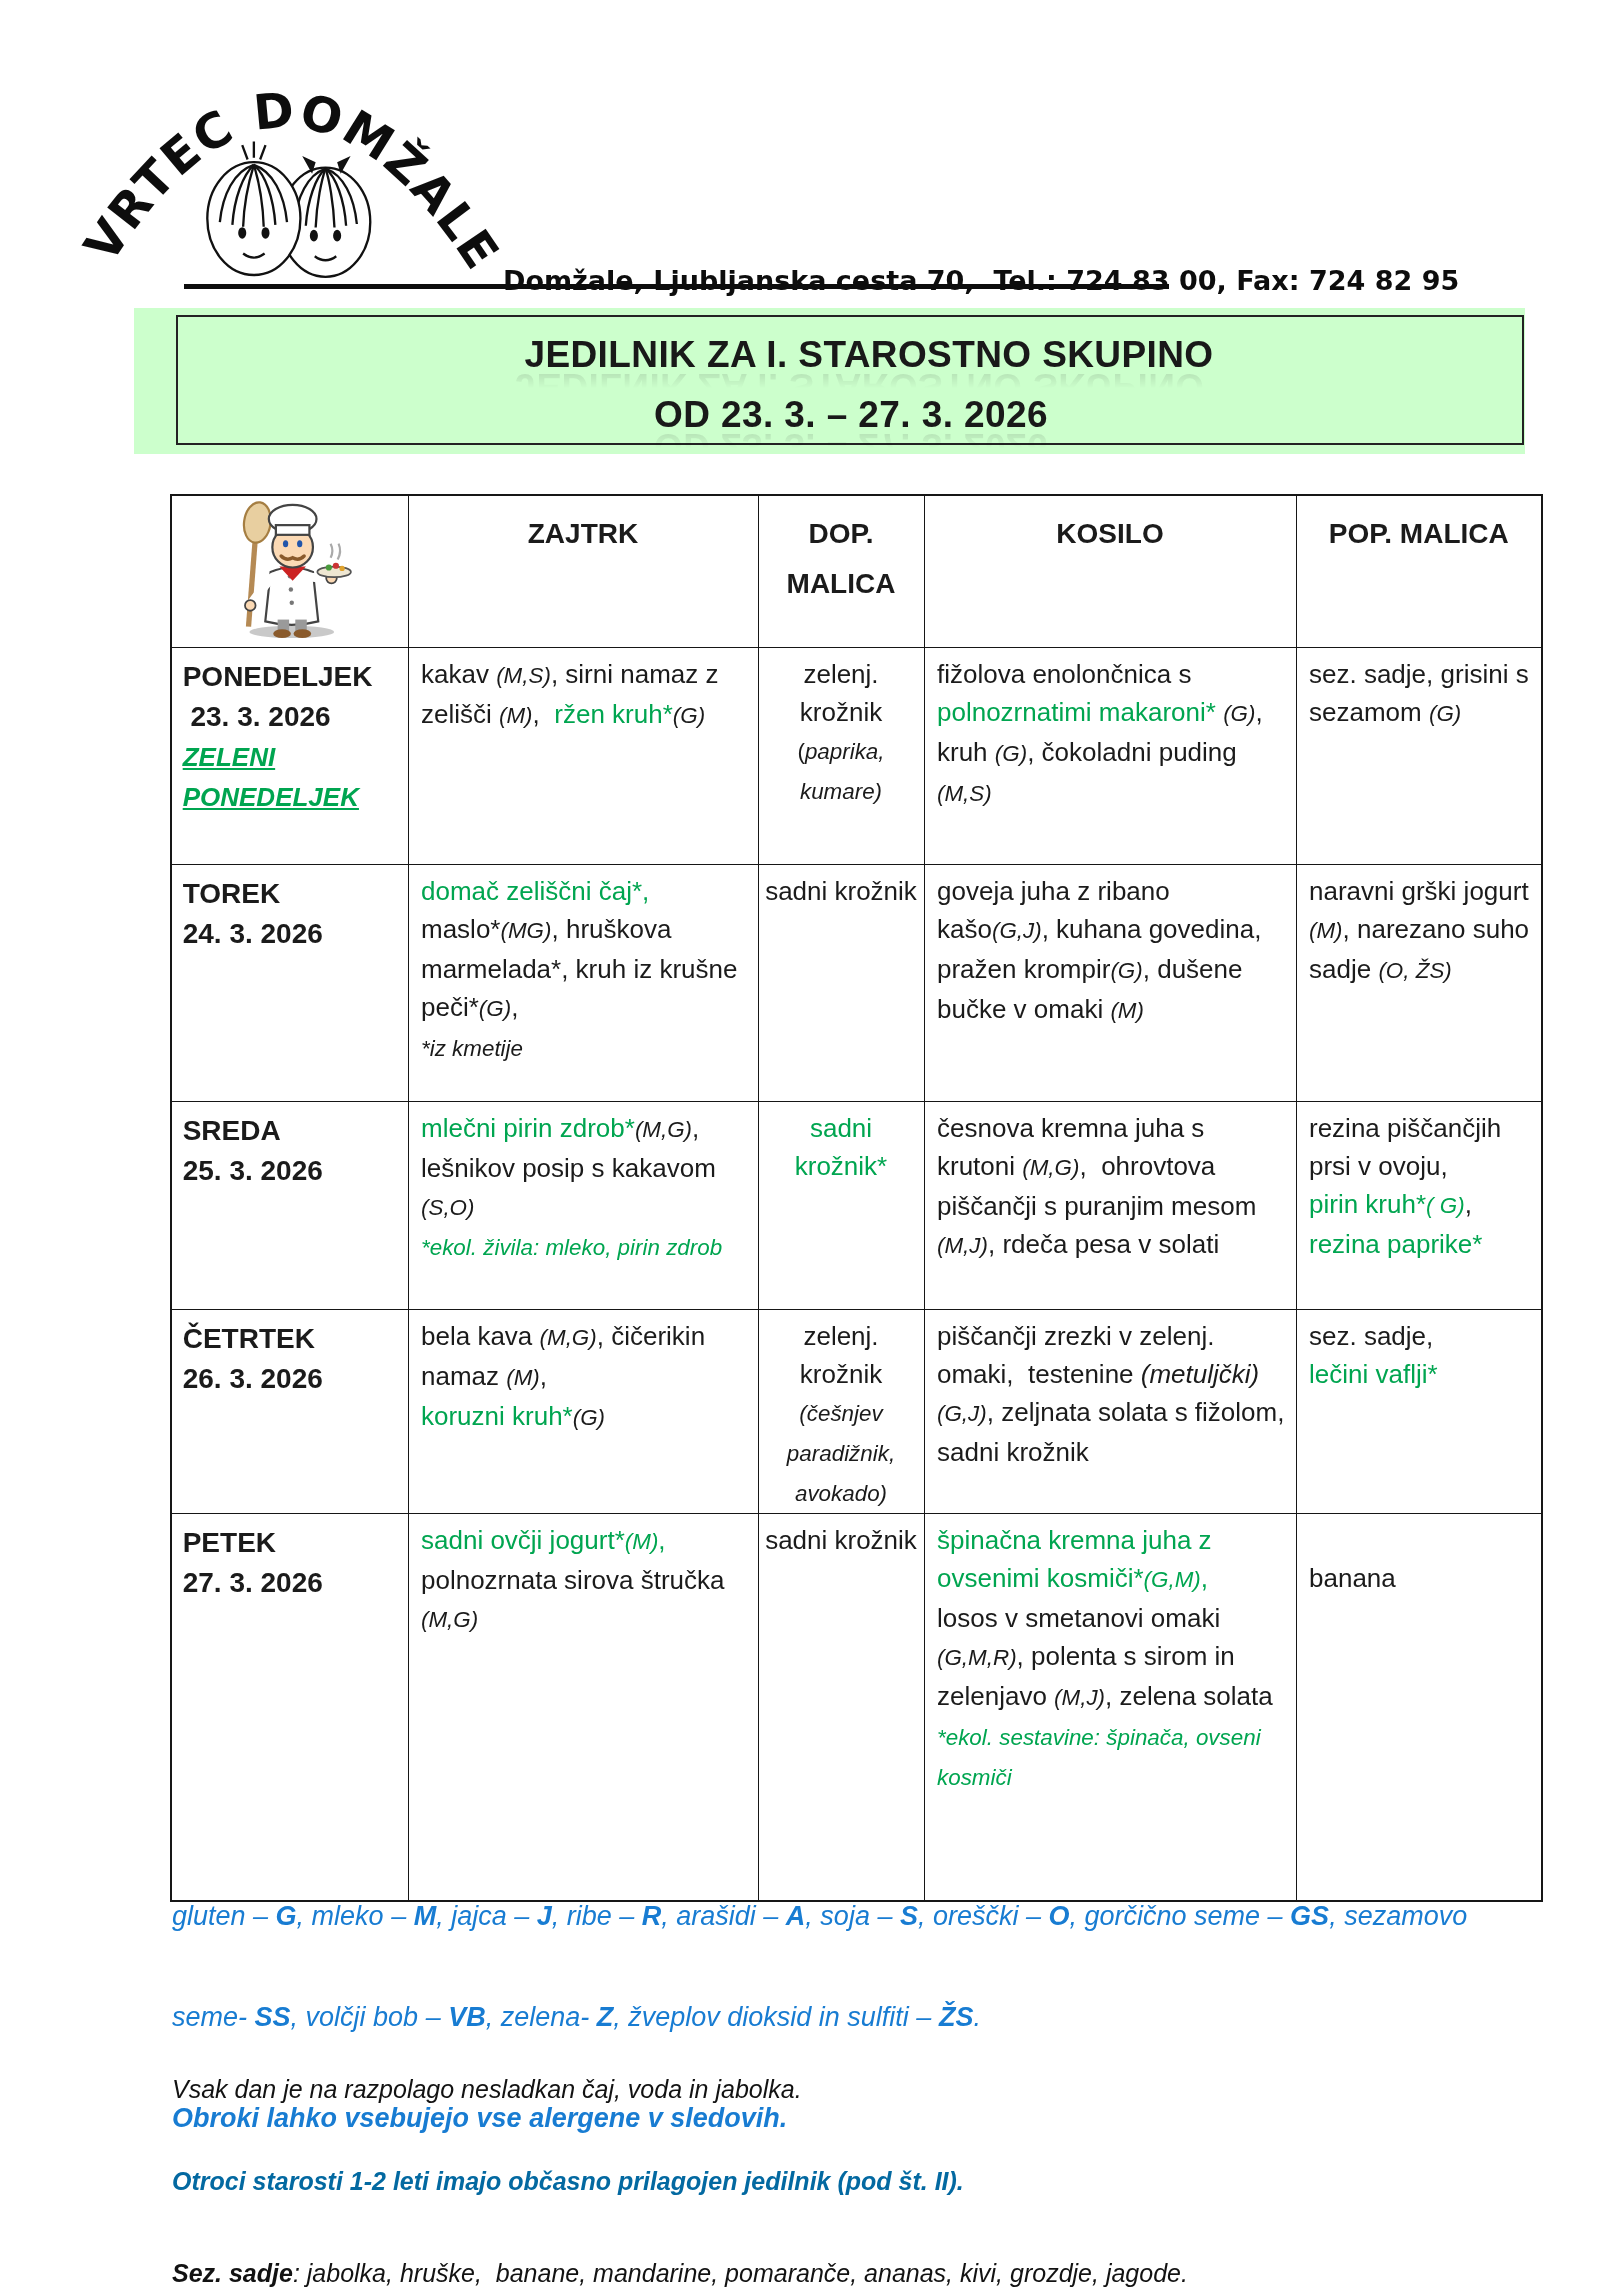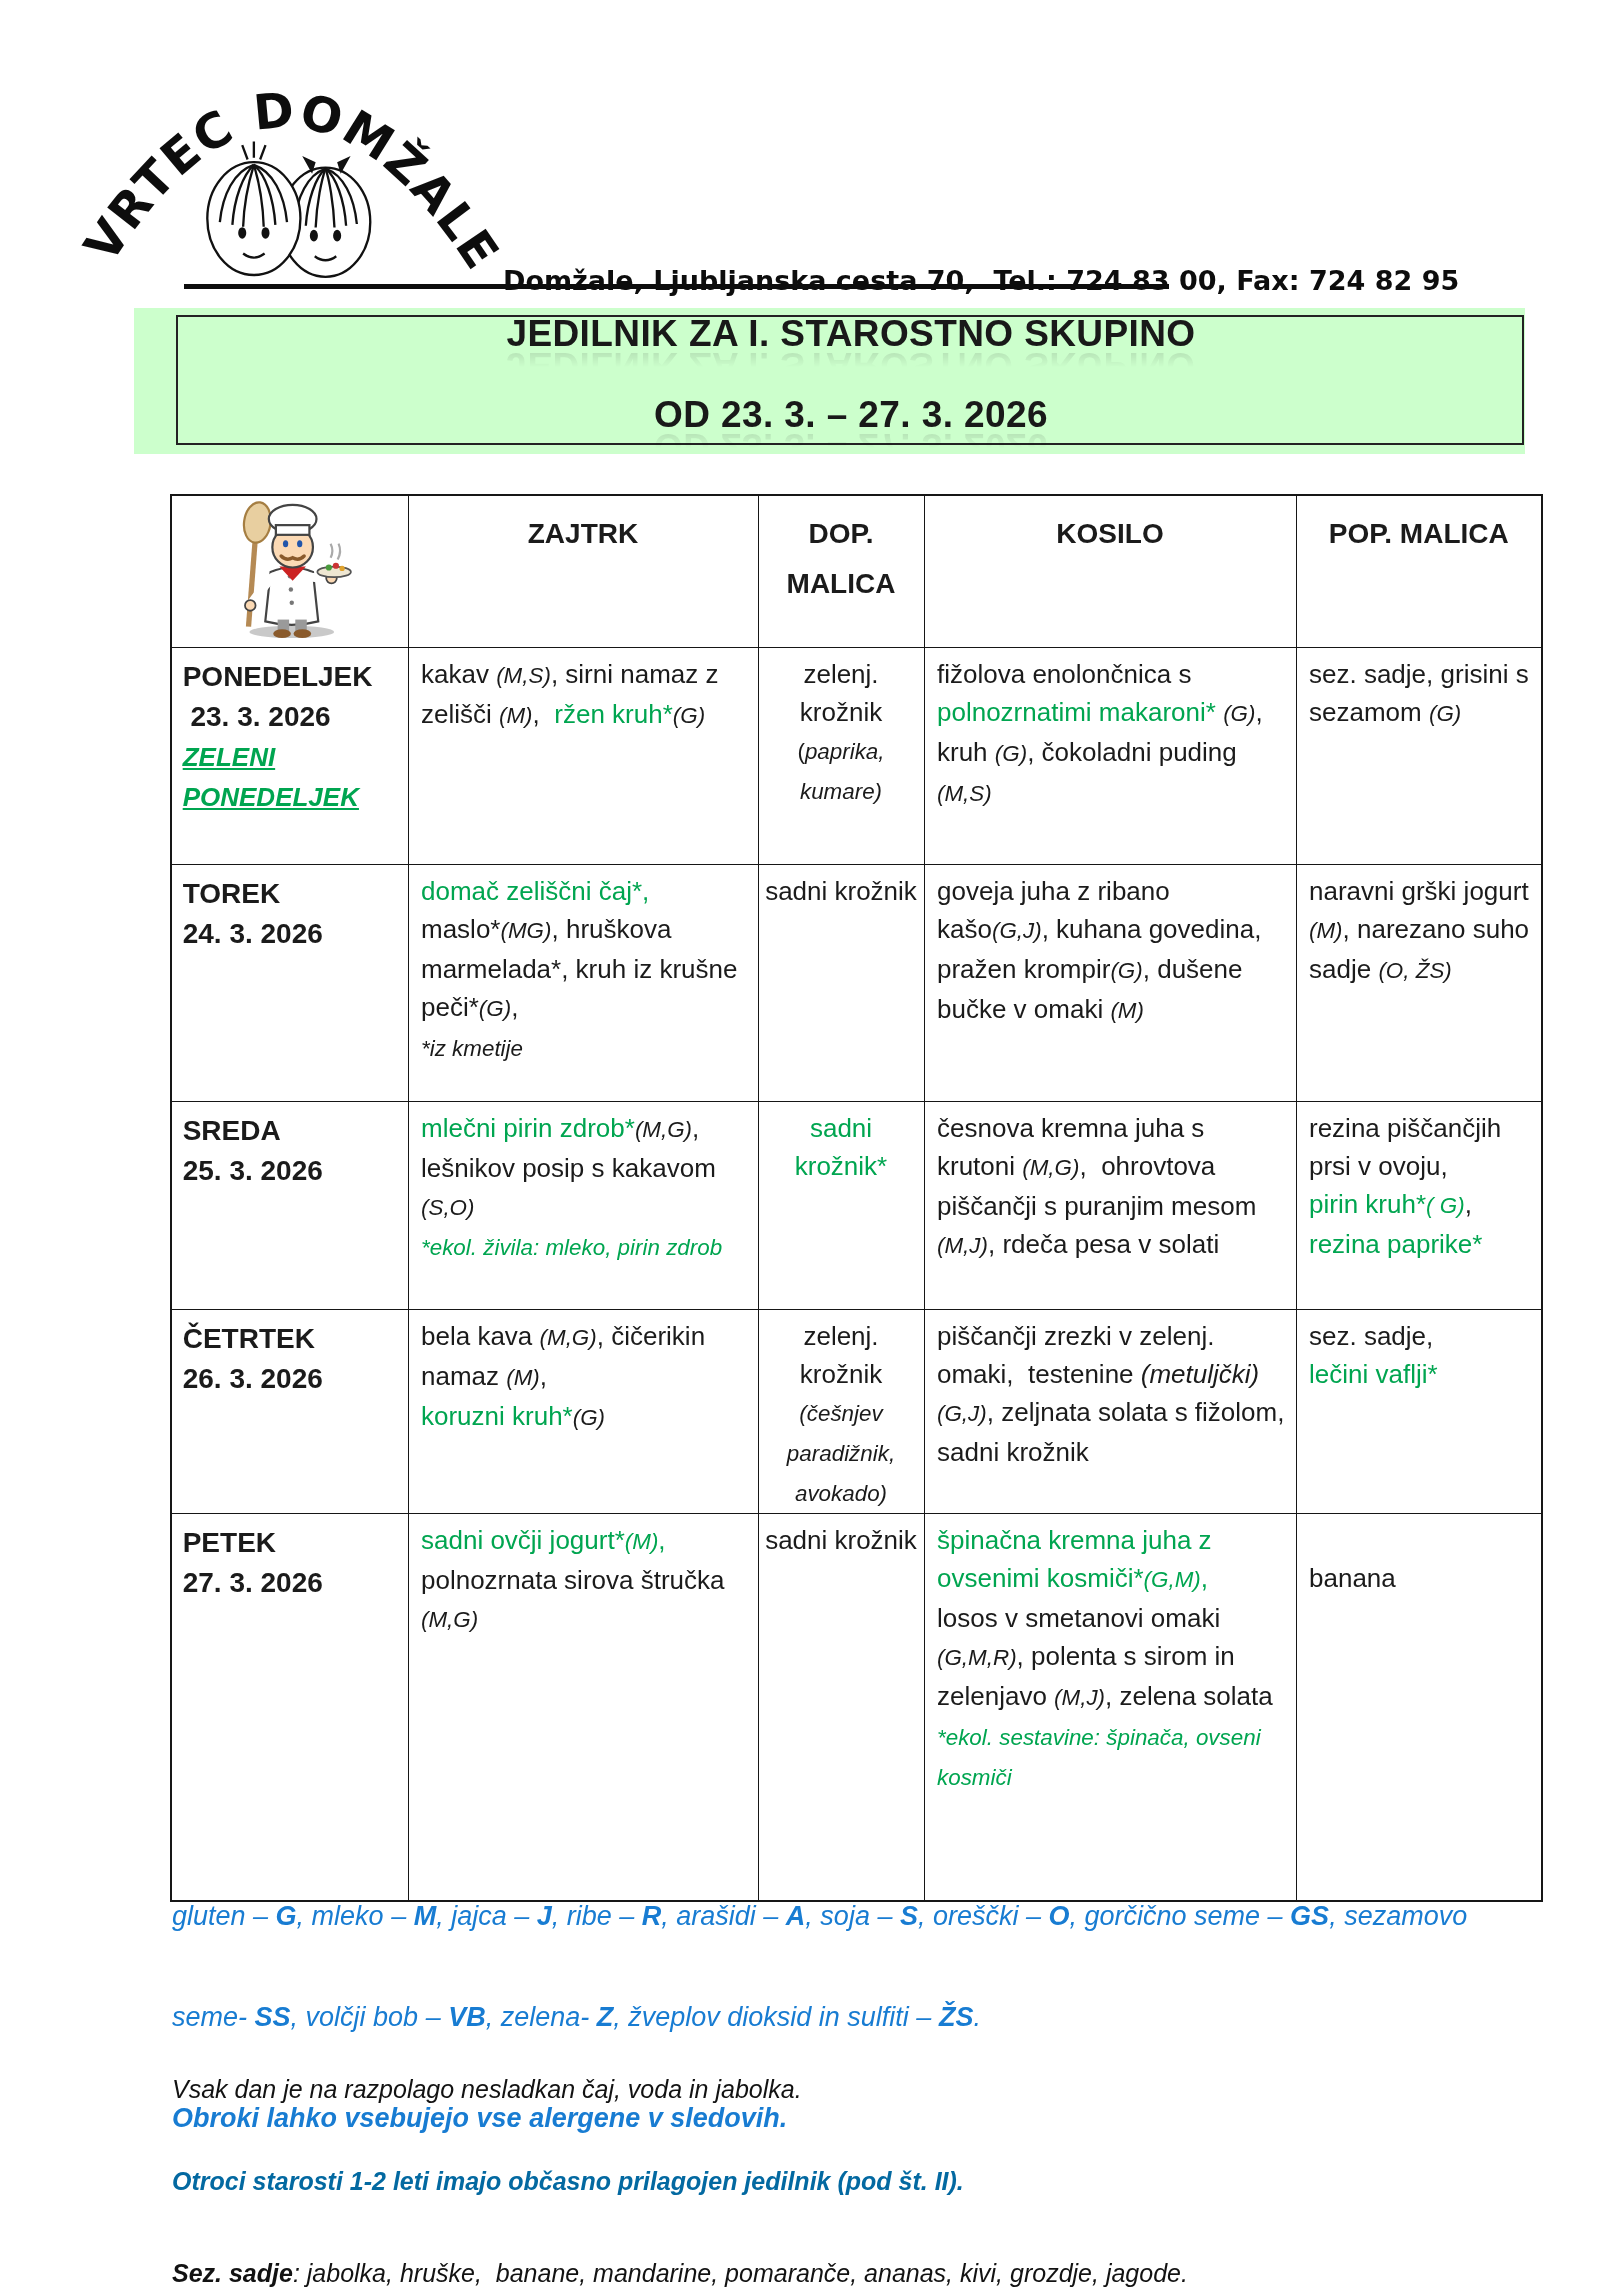--- a/index.html
+++ b/index.html
@@ -92,21 +92,21 @@
   </svg>
 
   <div class="address">
     <div>Domžale, Ljubljanska cesta 70,  Tel.: 724 83 00, Fax: 724 82 95</div>
     <div><span>http://www.vrtec-domzale.si/, </span><a class="email">vrtec.domzale@guest.arnes.si</a></div>
   </div>
   <div class="hr"></div>
 
   <div class="title-bg"></div>
   <div class="title-border"></div>
-  <div class="t-line" style="top:313px;">
+  <div class="t-line" style="top:334px;padding-left:18px;">
     <span class="t-main">JEDILNIK ZA I. STAROSTNO SKUPINO</span>
     <div class="t-refl">JEDILNIK ZA I. STAROSTNO SKUPINO</div>
   </div>
   <div class="t-line" style="top:394px;">
     <span class="t-main">OD 23. 3. – 27. 3. 2026</span>
     <div class="t-refl">OD 23. 3. – 27. 3. 2026</div>
   </div>
 
   <table class="menu">
     <colgroup>

